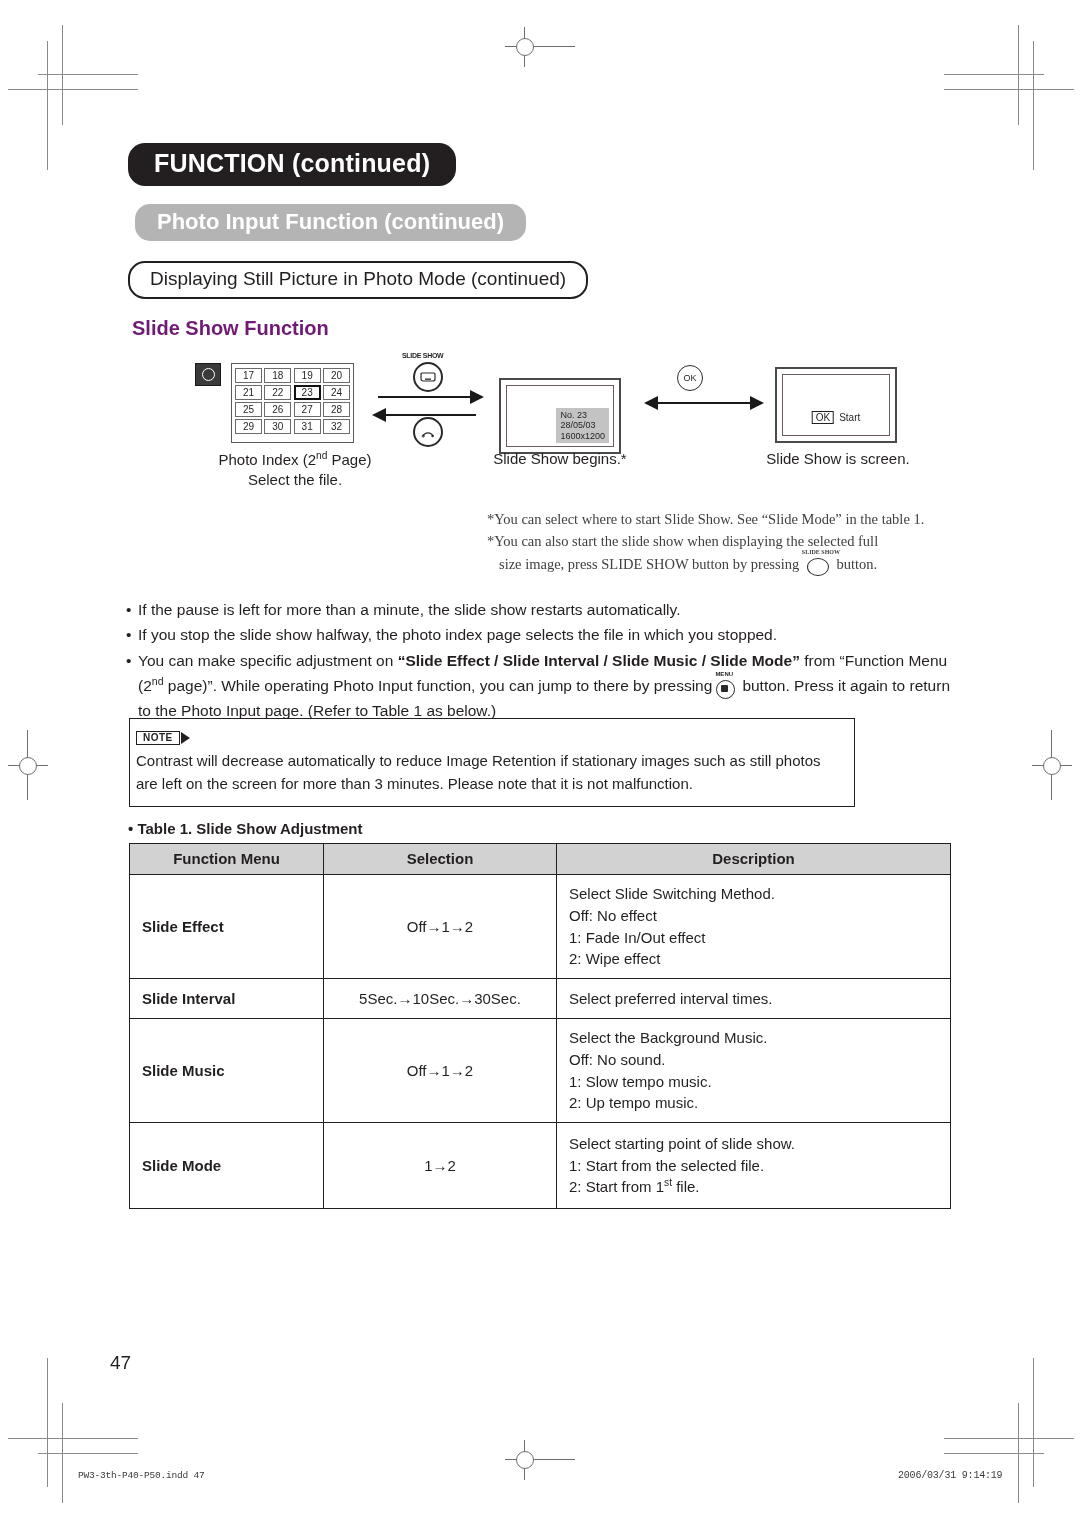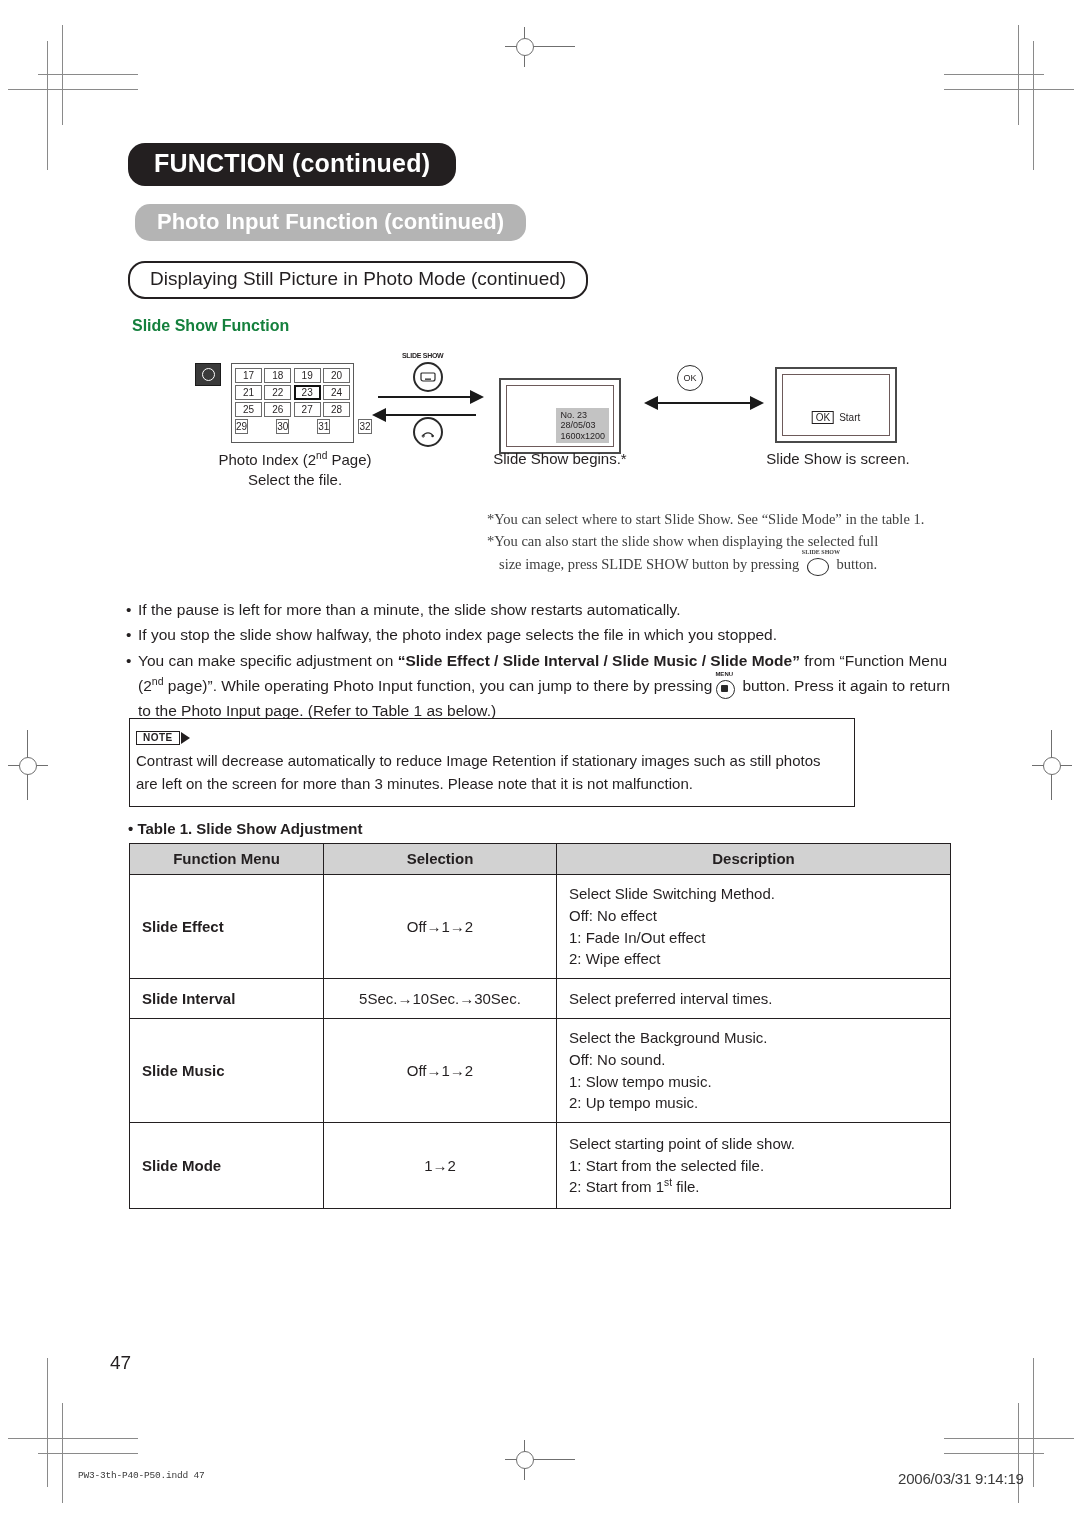--- a/index.html
+++ b/index.html
@@ -87,23 +87,23 @@
     border: 2.5px solid #231f20;
     border-radius: 17px;
     font-size: 19px;
     font-weight: normal;
     padding: 5px 20px 6px 20px;
     line-height: 1.2;
   }
   .hdr-plain {
     position: absolute;
     left: 132px; top: 317px;
-    font-size: 16px;
-    font-weight: bold;
-    color: #15803d;
+    font-size: 20px;
+    font-weight: bold;
+    color: #701a75;
   }
 
   .cam-icon {
     position: absolute;
     left: 195px; top: 363px;
     width: 24px; height: 21px;
     background: #3a3a3a;
     border: 1px solid #1a1a1a;
     display: flex; align-items: center; justify-content: center;
   }
@@ -116,21 +116,21 @@
   .index-box {
     position: absolute;
     left: 231px; top: 363px;
     width: 123px; height: 80px;
     border: 1px solid #5a5a5a;
     background: #ffffff;
     box-sizing: border-box;
     padding: 4px 3px;
   }
   .index-row { display: flex; justify-content: space-between; margin-bottom: 2px; }
-  .index-row:last-child { margin-bottom: 0; gap: 28px; }
+  .index-row:last-child { margin-bottom: 0; }
   .thumb {
     width: 27px; height: 15px;
     border: 1px solid #6b6b6b;
     font-size: 10px;
     display: flex; align-items: center; justify-content: center;
     box-sizing: border-box;
     color: #231f20;
     background: #fff;
   }
   .thumb.sel { border: 2.5px solid #111111; }
@@ -368,23 +368,23 @@
     position: absolute;
     left: 78px; top: 1470px;
     font-size: 9.5px;
     color: #3a3a3a;
     font-family: "Liberation Mono", monospace;
     letter-spacing: -0.2px;
   }
   .footer-right {
     position: absolute;
     left: 898px; top: 1470px;
-    font-size: 15px;
+    font-size: 10px;
     color: #3a3a3a;
-    font-family: Liberation Sans, sans-serif;
+    font-family: Liberation Mono, monospace;
     letter-spacing: -0.2px;
   }
 </style>
 </head>
 <body>
 
 <div>
 
   <div class="crop h" style="left:8px;  top:89px;  width:130px;"></div>
   <div class="crop v" style="left:47px; top:41px;  height:129px;"></div>

